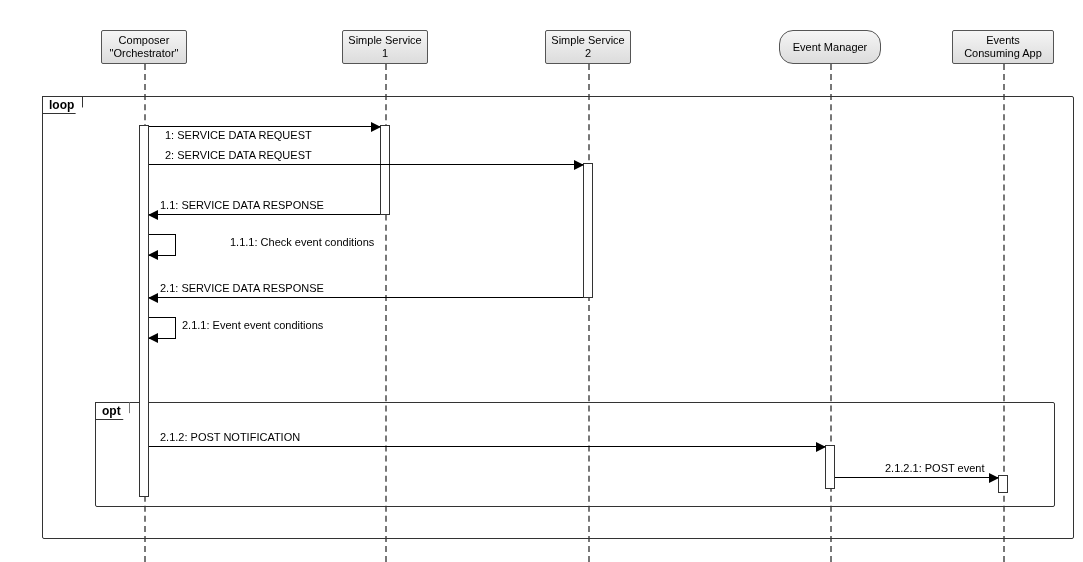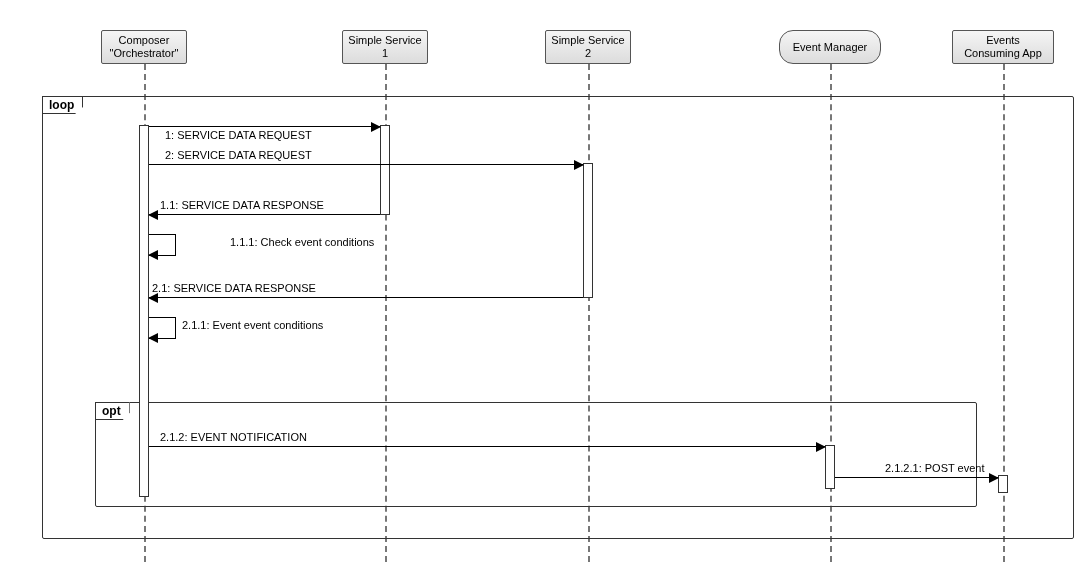--- a/index.html
+++ b/index.html
@@ -115,21 +115,21 @@
   <div class="lifeline" style="left:144px;"></div>
   <div class="lifeline" style="left:385px;"></div>
   <div class="lifeline" style="left:588px;"></div>
   <div class="lifeline" style="left:830px;"></div>
   <div class="lifeline" style="left:1003px;"></div>
 
   <div class="fragment" style="left:42px;top:96px;width:1032px;height:443px;">
     <div class="frag-label">loop</div>
   </div>
 
-  <div class="fragment" style="left:95px;top:402px;width:882px;height:105px;">
+  <div class="fragment" style="left:95px;top:402px;width:960px;height:105px;">
     <div class="frag-label">opt</div>
   </div>
 
   <div class="activation" style="left:139px;top:125px;height:372px;"></div>
   <div class="activation" style="left:380px;top:125px;height:90px;"></div>
   <div class="activation" style="left:583px;top:163px;height:135px;"></div>
   <div class="activation" style="left:825px;top:445px;height:44px;"></div>
   <div class="activation" style="left:998px;top:475px;height:18px;"></div>
 
   <div class="msg" style="left:149px;top:126px;width:231px;">
@@ -148,30 +148,30 @@
   <div class="msg-label" style="left:152px;top:199px;margin-left:8px;">1.1: SERVICE DATA RESPONSE</div>
 
   <div class="self-msg" style="left:149px;top:234px;width:26px;height:20px;">
     <div class="arrow-l" style="left:-1px;top:15px;"></div>
   </div>
   <div class="msg-label" style="left:182px;top:236px;margin-left:48px;">1.1.1: Check event conditions</div>
 
   <div class="msg" style="left:149px;top:297px;width:434px;">
     <div class="arrow-l"></div>
   </div>
-  <div class="msg-label" style="left:152px;top:282px;">2.1: SERVICE DATA RESPONSE</div>
+  <div class="msg-label" style="left:160px;top:282px;">2.1: SERVICE DATA RESPONSE</div>
 
   <div class="self-msg" style="left:149px;top:317px;width:26px;height:20px;">
     <div class="arrow-l" style="left:-1px;top:15px;"></div>
   </div>
   <div class="msg-label" style="left:182px;top:319px;">2.1.1: Event event conditions</div>
 
   <div class="msg" style="left:149px;top:446px;width:676px;">
     <div class="arrow-r"></div>
   </div>
-  <div class="msg-label" style="left:160px;top:431px;">2.1.2: EVENT NOTIFICATION</div>
+  <div class="msg-label" style="left:160px;top:431px;">2.1.2: POST NOTIFICATION</div>
 
   <div class="msg" style="left:835px;top:477px;width:163px;">
     <div class="arrow-r"></div>
   </div>
   <div class="msg-label" style="left:885px;top:462px;">2.1.2.1: POST event</div>
 
 </div>
 
 </body></html>

